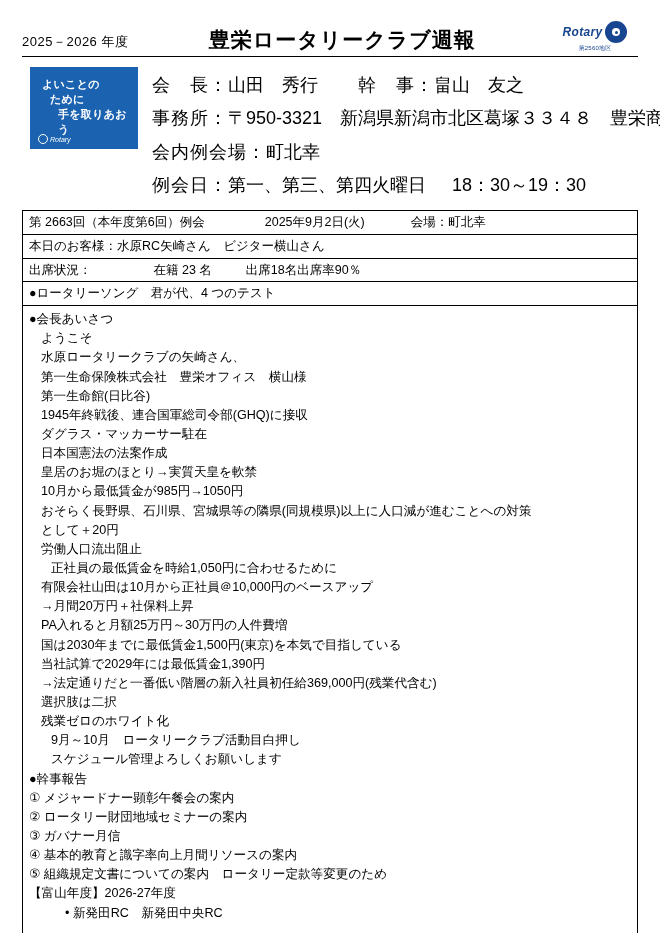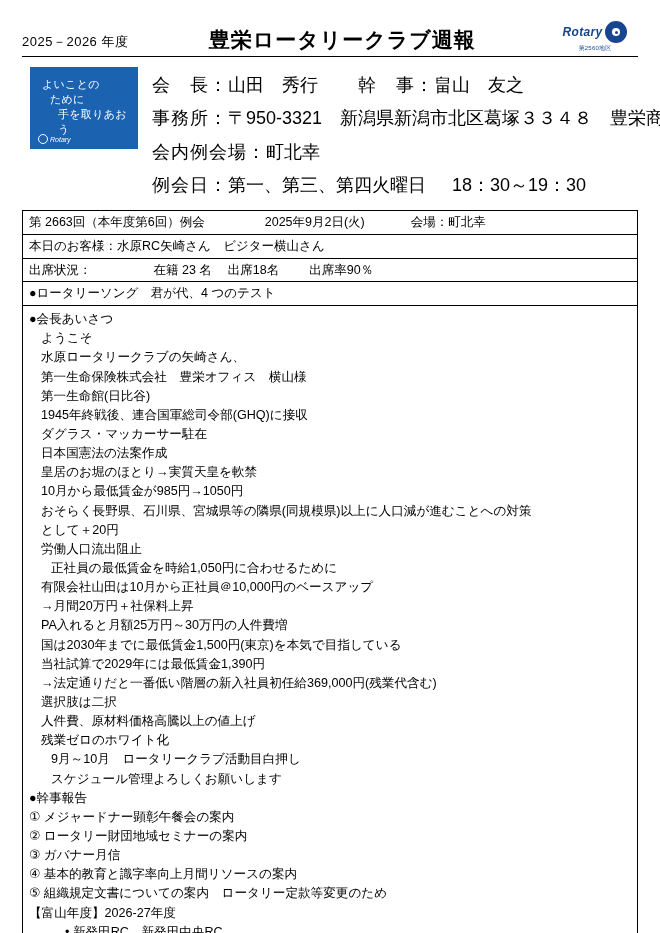--- a/index.html
+++ b/index.html
@@ -114,21 +114,21 @@
     height: 82px;
     background: #1b63b0;
     color: #ffffff;
     position: relative;
     flex: 0 0 auto;
     box-sizing: border-box;
     padding: 10px 8px 0 10px;
   }
   .bookcover .bc-line {
     font-size: 11px;
-    font-weight: normal;
+    font-weight: bold;
     line-height: 1.35;
     letter-spacing: 0.3px;
   }
   .bookcover .bc-l1 { padding-left: 2px; }
   .bookcover .bc-l2 { padding-left: 10px; }
   .bookcover .bc-l3 { padding-left: 18px; }
   .bookcover .bc-mark {
     position: absolute;
     left: 8px; bottom: 5px;
     font-size: 7px;
@@ -166,22 +166,22 @@
     line-height: 1.5;
     padding: 2px 6px;
     white-space: nowrap;
     align-items: baseline;
   }
   .frow .c1 { }
   .frow .c2 { margin-left: 60px; }
   .frow .c3 { margin-left: 46px; }
   .frow.single { display: block; }
   .frow .g1 { margin-left: 62px; }
-  .frow .g2 { margin-left: 16px; }
-  .frow .g3 { margin-left: 30px; }
+  .frow .g2 { margin-left: 34px; }
+  .frow .g3 { }
 
   .bodybox {
     padding: 4px 6px 6px 6px;
     min-height: 640px;
   }
   .line {
     font-size: 12.6px;
     line-height: 1.52;
     white-space: pre-wrap;
   }
@@ -274,21 +274,20 @@
           <div class="line ind1">として＋20円</div>
           <div class="line ind1">労働人口流出阻止</div>
           <div class="line ind2">正社員の最低賃金を時給1,050円に合わせるために</div>
           <div class="line ind1">有限会社山田は10月から正社員＠10,000円のベースアップ</div>
           <div class="line ind1">→月間20万円＋社保料上昇</div>
           <div class="line ind1">PA入れると月額25万円～30万円の人件費増</div>
           <div class="line ind1">国は2030年までに最低賃金1,500円(東京)を本気で目指している</div>
           <div class="line ind1">当社試算で2029年には最低賃金1,390円</div>
           <div class="line ind1">→法定通りだと一番低い階層の新入社員初任給369,000円(残業代含む)</div>
           <div class="line ind1">選択肢は二択</div>
-          <div class="line ind1">人件費、原材料価格高騰以上の値上げ</div>
           <div class="line ind1">残業ゼロのホワイト化</div>
           <div class="line ind2">9月～10月　ロータリークラブ活動目白押し</div>
           <div class="line ind2">スケジュール管理よろしくお願いします</div>
           <div class="line ind0">●幹事報告</div>
           <div class="line ind0">① メジャードナー顕彰午餐会の案内</div>
           <div class="line ind0">② ロータリー財団地域セミナーの案内</div>
           <div class="line ind0">③ ガバナー月信</div>
           <div class="line ind0">④ 基本的教育と識字率向上月間リソースの案内</div>
           <div class="line ind0">⑤ 組織規定文書についての案内　ロータリー定款等変更のため</div>
           <div class="line ind0">【富山年度】2026-27年度</div>

